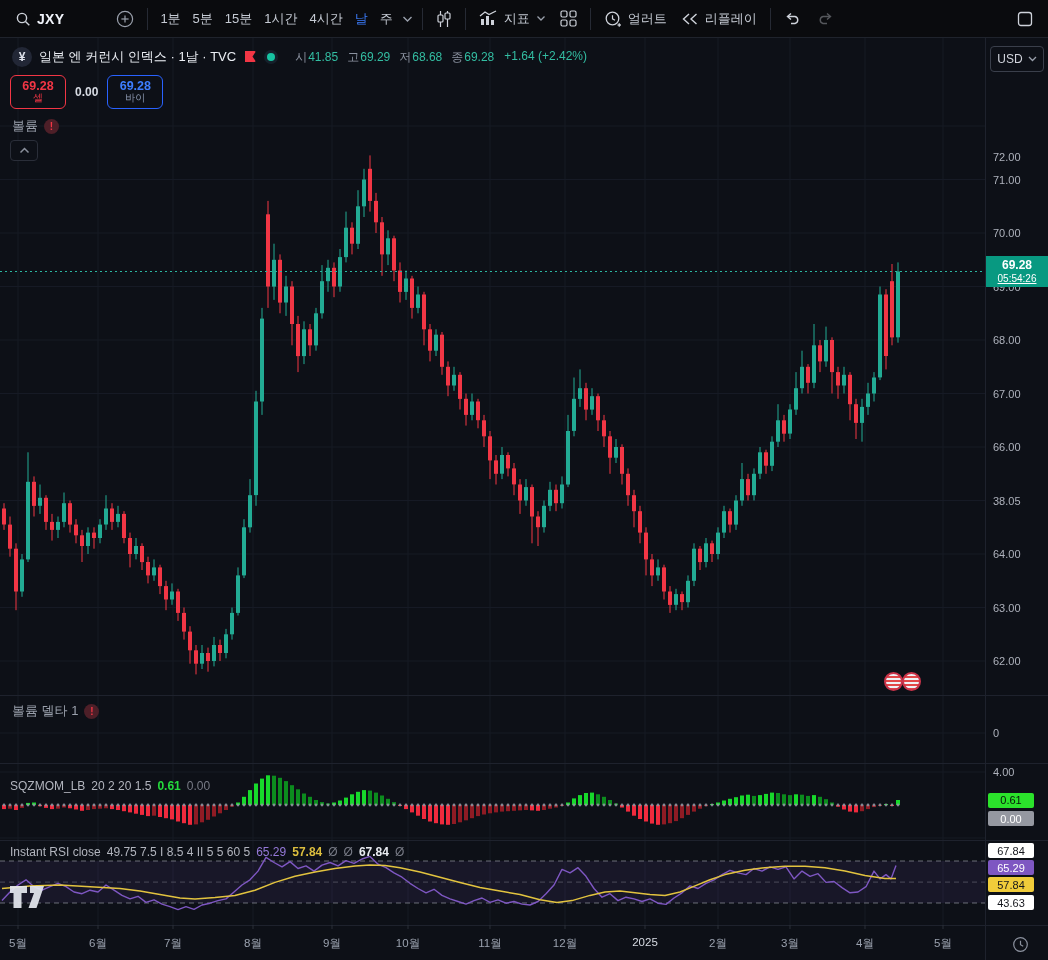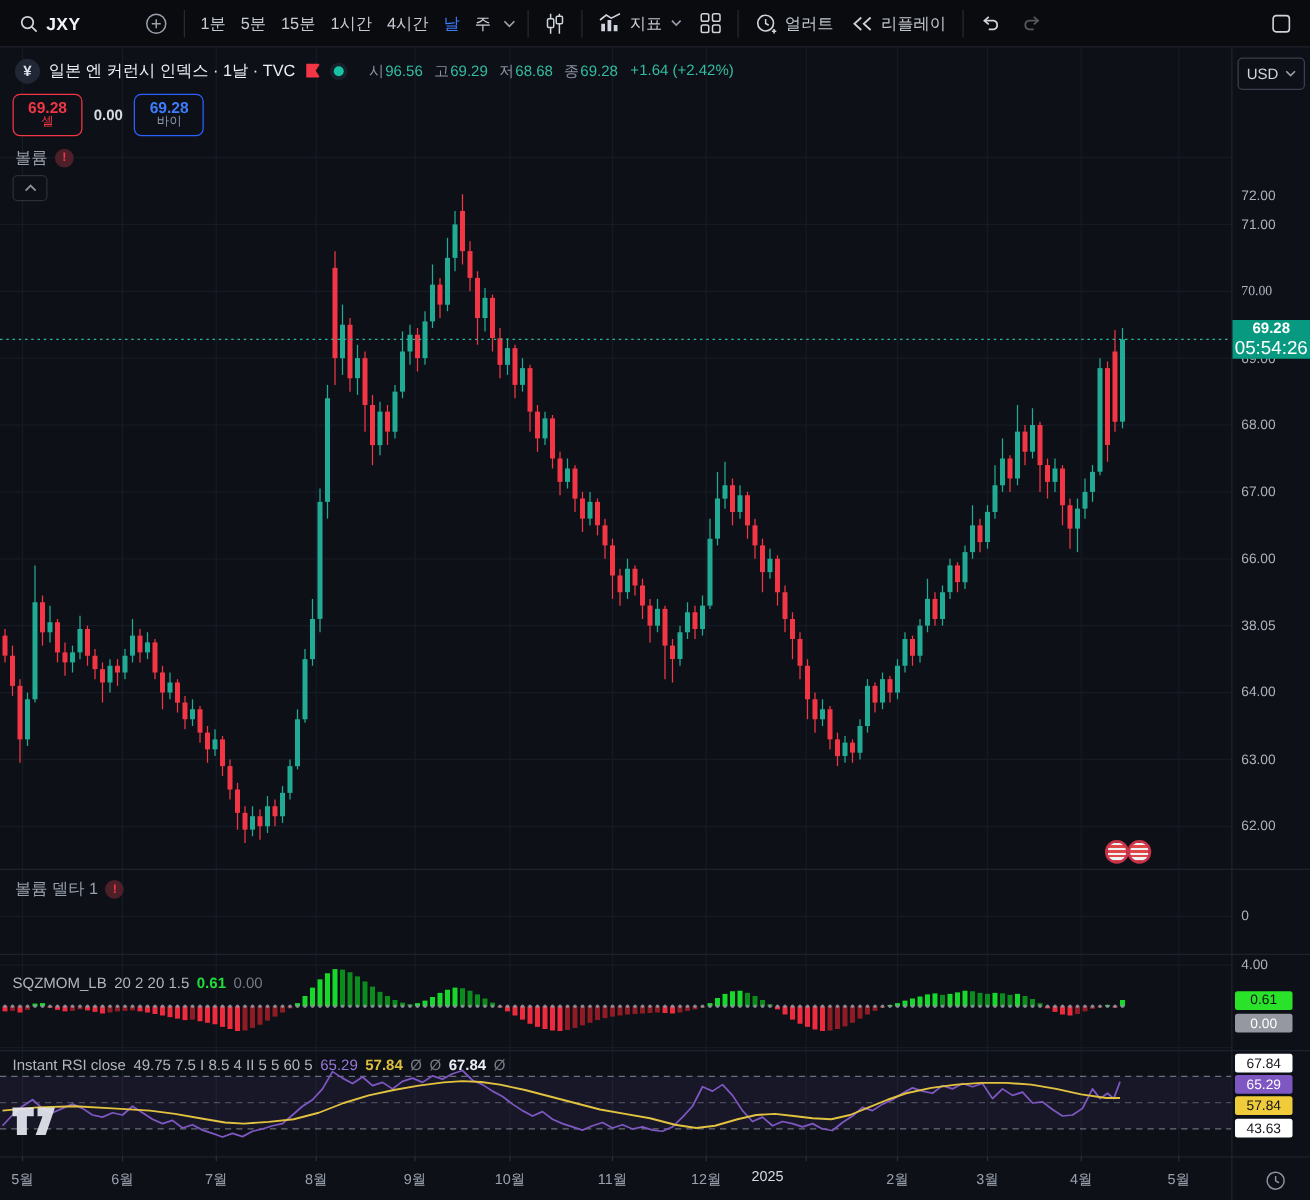--- a/index.html
+++ b/index.html
@@ -49,21 +49,21 @@
   .study-legend .wht{color:#e9ecf2;font-weight:bold;}
   
   .ax-label{position:absolute;left:993px;transform:translateY(-50%);font-size:11px;color:#aeb2bc;z-index:15;}
   .badge{position:absolute;left:988px;width:46px;height:15px;border-radius:2px;font-size:11px;z-index:16;
          display:flex;align-items:center;justify-content:center;}
   #usd-btn{position:absolute;left:990px;top:46px;width:52px;height:24px;border:1px solid #3a3f4b;border-radius:4px;
            display:flex;align-items:center;justify-content:center;gap:5px;font-size:12px;color:#d1d4dc;z-index:16;cursor:pointer;}
   #price-badge{position:absolute;left:986px;top:256px;width:62px;height:31px;background:#089981;color:#fff;z-index:17;
                display:flex;flex-direction:column;align-items:center;justify-content:center;line-height:1.15;}
   #price-badge .p{font-size:12px;font-weight:bold;}
-  #price-badge .t{font-size:15px;}
+  #price-badge .t{font-size:10px;text-decoration:underline;}
   
   .t-label{position:absolute;top:936px;transform:translateX(-50%);font-size:11.5px;color:#9aa1ae;z-index:15;}
   .t-label.major{color:#d6dae2;}
   
   .flag{position:absolute;width:19px;height:19px;border-radius:50%;border:2px solid #c9344a;box-sizing:border-box;
         background:repeating-linear-gradient(180deg,#eef1f5 0 2px,#e24747 2px 4px);z-index:12;}
   #tv-logo{position:absolute;left:8px;top:884px;z-index:12;opacity:.92;}
   #clock-btn{position:absolute;left:1012px;top:936px;z-index:16;cursor:pointer;}
 </style>
 </head>
@@ -827,21 +827,21 @@
   <div class="ovl symbol-row" style="left:12px;top:47px;">
     <span class="yen-circle">¥</span>
     <span>일본 엔 커런시 인덱스 · 1날 · TVC</span>
     <svg width="14" height="14" viewBox="0 0 14 14">
       <path d="M2 1 H11.5 A1 1 0 0 1 12.5 2 L9.5 6.5 L12.5 11 A1 1 0 0 1 11.5 12 H2 Z" fill="#f23645"></path>
     </svg>
     <span class="status-dot-outer">
         <span class="status-dot-inner"></span>
       </span>
     <span class="ohlc">
-      <span><span class="lbl">시</span><span class="val">96.56</span></span>
+      <span><span class="lbl">시</span><span class="val">41.85</span></span>
       <span><span class="lbl">고</span><span class="val">69.29</span></span>
       <span><span class="lbl">저</span><span class="val">68.68</span></span>
       <span><span class="lbl">종</span><span class="val">69.28</span></span>
       <span class="val">+1.64 (+2.42%)</span>
     </span>
   </div>
 
   <div class="ovl trade-row" style="left:10px;top:75px;">
     <div class="trade-btn sell">
       <span class="trade-price">69.28</span>
@@ -887,21 +887,21 @@
 
   <div id="usd-btn">
     <span>USD</span>
     <svg width="9" height="6" viewBox="0 0 9 6">
       <path d="M1 1 L4.5 4.5 L8 1" fill="none" stroke="#9aa0ac" stroke-width="1.3"></path>
     </svg>
   </div>
   <div id="price-axis-labels">
       <div class="ax-label" style="top: 126px; margin-top: 31px;">72.00</div>
       <div class="ax-label" style="top: 179.5px;">71.00</div>
-      <div class="ax-label" style="top: 233px; font-family: Liberation Serif, serif;">70.00</div>
+      <div class="ax-label" style="top: 233px;">70.00</div>
       <div class="ax-label" style="top: 286.5px;">69.00</div>
       <div class="ax-label" style="top: 340px;">68.00</div>
       <div class="ax-label" style="top: 393.5px;">67.00</div>
       <div class="ax-label" style="top: 447px;">66.00</div>
       <div class="ax-label" style="top: 500.5px;">38.05</div>
       <div class="ax-label" style="top: 554px;">64.00</div>
       <div class="ax-label" style="top: 607.5px;">63.00</div>
       <div class="ax-label" style="top: 661px;">62.00</div>
       <div class="ax-label" style="top: 733px;">0</div>
       <div class="ax-label" style="top: 772px;">4.00</div>
@@ -921,21 +921,21 @@
 
   <div id="time-axis-labels">
       <div class="t-label" style="left: 18px;">5월</div>
       <div class="t-label" style="left: 98px;">6월</div>
       <div class="t-label" style="left: 173px;">7월</div>
       <div class="t-label" style="left: 253px;">8월</div>
       <div class="t-label" style="left: 332px;">9월</div>
       <div class="t-label" style="left: 408px;">10월</div>
       <div class="t-label" style="left: 490px;">11월</div>
       <div class="t-label" style="left: 565px;">12월</div>
-      <div class="t-label major" style="left: 614px;">2025</div>
+      <div class="t-label major" style="left: 645px;">2025</div>
       <div class="t-label" style="left: 718px;">2월</div>
       <div class="t-label" style="left: 790px;">3월</div>
       <div class="t-label" style="left: 865px;">4월</div>
       <div class="t-label" style="left: 943px;">5월</div>
     </div>
   <div id="clock-btn">
     <svg width="17" height="17" viewBox="0 0 17 17">
       <circle cx="8.5" cy="8.5" r="6.8" fill="none" stroke="#8b919e" stroke-width="1.2"></circle>
       <path d="M8.5 4.8 V8.7 L11.2 10.2" fill="none" stroke="#8b919e" stroke-width="1.2"></path>
     </svg>

